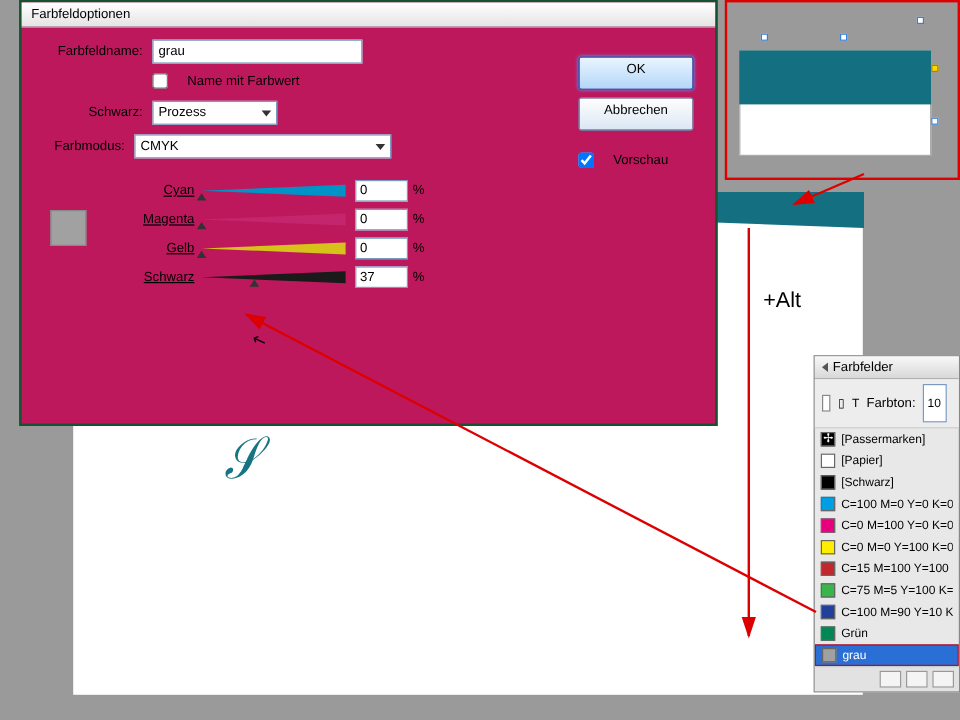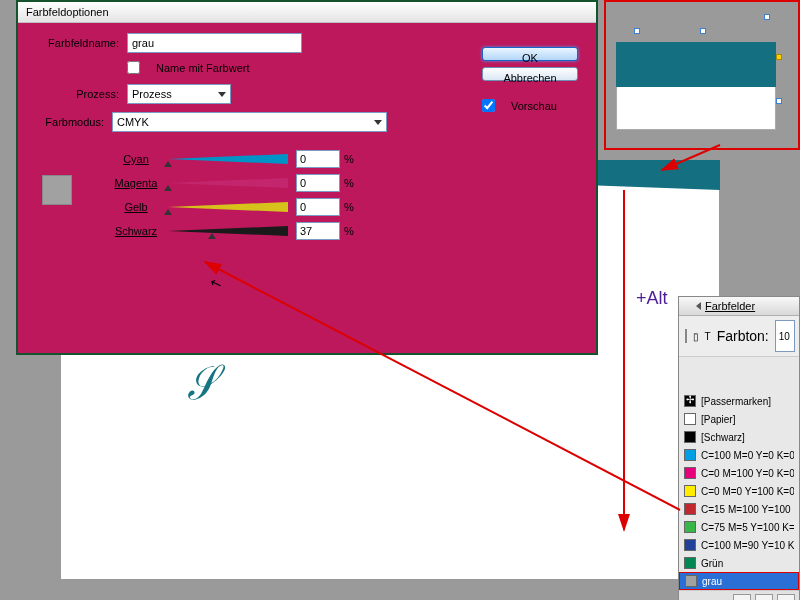--- a/index.html
+++ b/index.html
@@ -24,51 +24,51 @@
   .dialog-body { padding: 10px 14px; position: relative; }
   .row { display: flex; align-items: center; margin-bottom: 8px; }
   .lbl { width: 95px; text-align: right; padding-right: 8px; }
   .txt-input { height: 20px; border: 1px solid #7a9ac2; padding: 2px 4px; background: #fff; }
   .chk { display: inline-flex; align-items: center; gap: 16px; margin-left: 95px; margin-bottom: 10px; justify-content: center; }
   .chk input { width: 13px; height: 13px; }
   .select { height: 20px; border: 1px solid #7a9ac2; background: #fff; display: inline-flex; align-items: center; justify-content: space-between; padding: 0 4px; }
   .select .caret { width: 0; height: 0; border-left: 4px solid transparent; border-right: 4px solid transparent; border-top: 5px solid #333; }
   .swatch-preview { position: absolute; top: 152px; left: 24px; width: 30px; height: 30px; background: #a1a1a1; border: 1px solid #888; }
   .slider-row { display: flex; align-items: center; margin-bottom: 6px; margin-left: 78px; }
-  .slider-row .slabel { width: 58px; text-align: center; padding-right: 6px; text-decoration: underline; }
+  .slider-row .slabel { width: 58px; text-align: right; padding-right: 6px; text-decoration: underline; }
   .slider-track { width: 120px; height: 10px; position: relative; margin-right: 8px; }
   .track-tri { width: 0; height: 0; border-top: 5px solid transparent; border-bottom: 5px solid transparent; border-right: 120px solid; position: absolute; top: 0; }
   .slider-thumb { position: absolute; top: 7px; width: 0; height: 0; border-left: 4px solid transparent; border-right: 4px solid transparent; border-bottom: 6px solid #333; }
   .slider-val { width: 44px; height: 18px; border: 1px solid #7a9ac2; background: #fff; text-align: left; padding: 1px 3px; margin-right: 4px; }
   .pct { width: 14px; }
   .cursor-arrow { position: absolute; top: 252px; left: 192px; font-size: 14px; color: #000; transform: rotate(-20deg); }
 
   .btn-col { position: absolute; top: 24px; right: 18px; width: 96px; }
-  .btn { display: block; width: 96px; height: 14px; margin-bottom: 6px; border: 1px solid #6d8eb5; border-radius: 3px; background: linear-gradient(#fefefe,#dbe7f4); text-align: center; line-height: 20px; }
+  .btn { display: block; width: 96px; height: 28px; margin-bottom: 6px; border: 1px solid #6d8eb5; border-radius: 3px; background: linear-gradient(#fefefe,#dbe7f4); text-align: center; line-height: 20px; }
   .btn.ok { background: linear-gradient(#eaf5ff,#b4d6f8); border: 1px solid #1a66c4; box-shadow: 0 0 3px #4aa0ff; }
 
   
   .panel { position: absolute; right: 0; top: 296px; width: 122px; background: #e8e8e8; border: 1px solid #888; z-index: 20; }
-  .panel-title { background: linear-gradient(#f8f8f8,#d8d8d8); border-bottom: 1px solid #b0b0b0; padding: 3px 17px; display: flex; align-items: center; text-decoration: underline; }
+  .panel-title { background: linear-gradient(#f8f8f8,#d8d8d8); border-bottom: 1px solid #b0b0b0; padding: 3px 6px; display: flex; align-items: center; }
   .panel-title::before { content: ""; width: 0; height: 0; border-top: 4px solid transparent; border-bottom: 4px solid transparent; border-right: 5px solid #555; margin-right: 4px; }
   .panel-tool { padding: 4px 6px; display: flex; align-items: center; gap: 6px; border-bottom: 1px solid #ccc; background: #ededed; }
   .mini-swatch { width: 14px; height: 14px; border: 1px solid #888; background: #fff; display: inline-block; }
-  .panel-list { max-height: 220px; overflow: hidden; margin-top: 35px; }
+  .panel-list { max-height: 220px; overflow: hidden; }
   .sw-row { display: flex; align-items: center; height: 18px; padding: 0 5px; gap: 5px; }
   .sw-row.sel { background: #2a6fd6; color: #fff; border: 1px solid #d00; }
   .sw-box { width: 12px; height: 12px; border: 1px solid #666; flex-shrink: 0; }
   .sw-label { white-space: nowrap; overflow: hidden; font-size: 10px; }
   .registration { background: #000; position: relative; }
   .registration::after { content: "✢"; color: #fff; position: absolute; top: -2px; left: 1px; font-size: 10px; }
   .paper { background: #fff; }
   .panel-footer { display: flex; justify-content: flex-end; gap: 4px; padding: 3px 4px; border-top: 1px solid #ccc; background: #e2e2e2; }
   .footer-icon { width: 18px; height: 14px; border: 1px solid #999; background: #f4f4f4; }
 
   
-  .anno { position: absolute; color: #4c1d95; font-size: 18px; z-index: 30; margin-top: 48px; }
+  .anno { position: absolute; color: #000000; font-size: 18px; z-index: 30; }
   svg.arrows { position: absolute; top: 0; left: 0; width: 800px; height: 600px; z-index: 25; pointer-events: none; }
 </style>
 </head>
 <body>
 
 <div class="canvas-bg"></div>
 <div class="doc-area"></div>
 <div class="doc-teal-band"></div>
 <div class="logo-s">𝒮</div>
 <div class="sigtext">ann</div>
@@ -88,29 +88,29 @@
   <div class="dialog-body">
     <div class="row">
       <span class="lbl">Farbfeldname:</span>
       <input class="txt-input" style="width: 175px;" value="grau">
     </div>
     <label class="chk">
       <input type="checkbox" style="">
       <span>Name mit Farbwert</span>
     </label>
     <div class="row">
-      <span class="lbl">Prozess:</span>
+      <span class="lbl">Schwarz:</span>
       <div class="select" style="width:104px">
         <span>Prozess</span>
           <span class="caret"></span>
       </div>
     </div>
     <div class="row" style="margin-bottom:18px">
       <span class="lbl" style="width:80px">Farbmodus:</span>
-      <div class="select" style="width:275px">
+      <div class="select" style="width:214px">
         <span>CMYK</span>
           <span class="caret"></span>
       </div>
     </div>
     <div class="swatch-preview"></div>
 
     <div id="sliders">
         <div class="slider-row">
           <span class="slabel">Cyan</span>
           <div class="slider-track">
@@ -160,21 +160,21 @@
     </div>
   </div>
 </div>
 
 <div class="panel">
   <div class="panel-title">Farbfelder</div>
   <div class="panel-tool">
     <span class="mini-swatch"></span>
     <span style="font-size:10px">▯</span>
     <span style="font-size:10px">T</span>
-    <span style="margin-left:auto; font-size:14px">Farbton:</span>
+    <span style="margin-left:auto; font-size:11px">Farbton:</span>
     <input class="slider-val" style="width: 20px; height: 32px; font-size: 10px;" value="10">
   </div>
   <div class="panel-list" id="swatch-list">
       <div class="sw-row">
         <div class="sw-box registration"></div>
         <span class="sw-label">[Passermarken]</span>
       </div>
       <div class="sw-row">
         <div class="sw-box paper"></div>
         <span class="sw-label">[Papier]</span>

